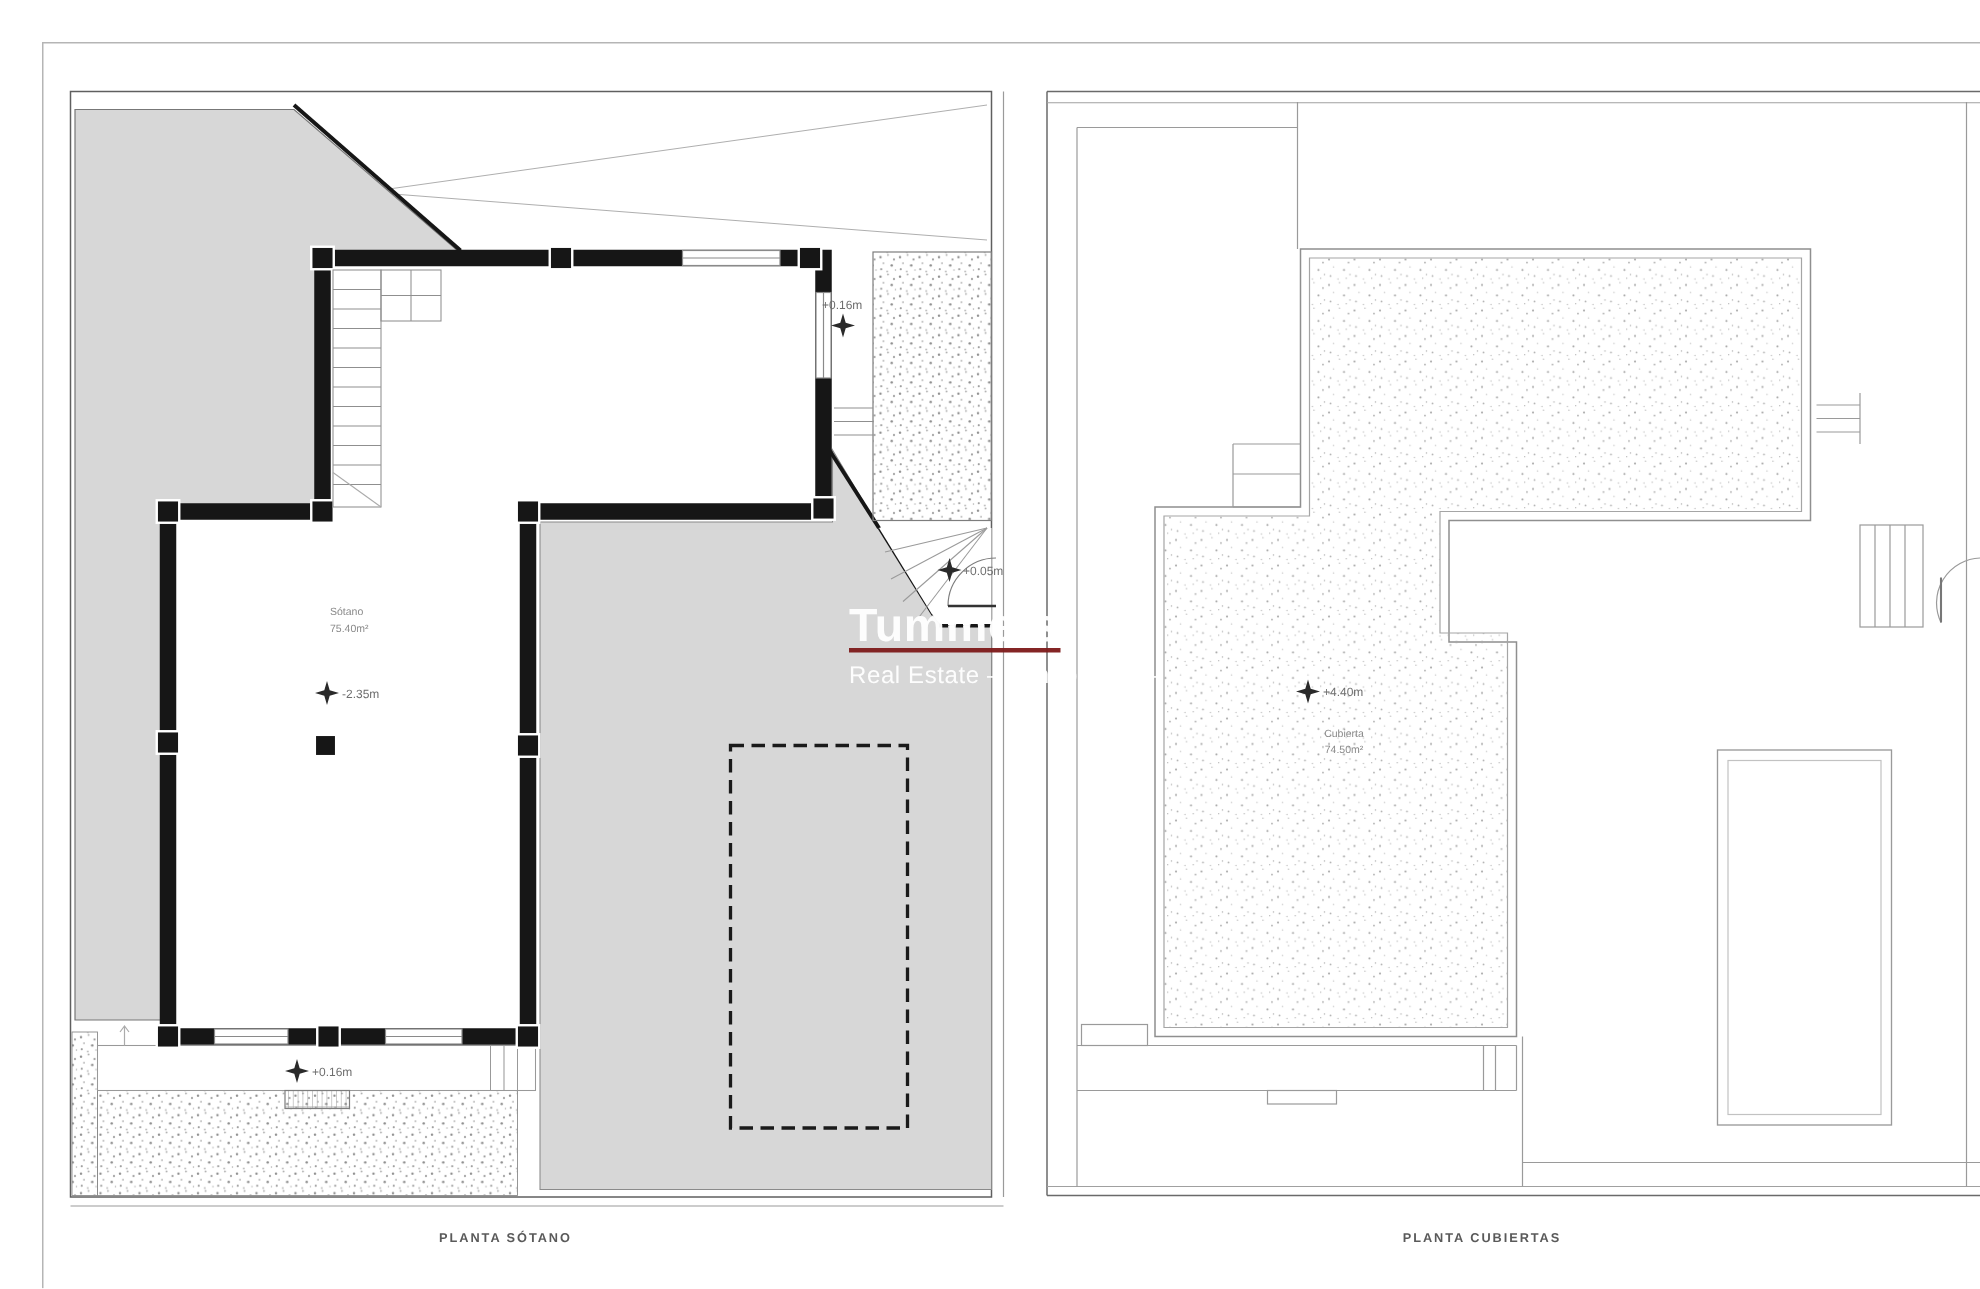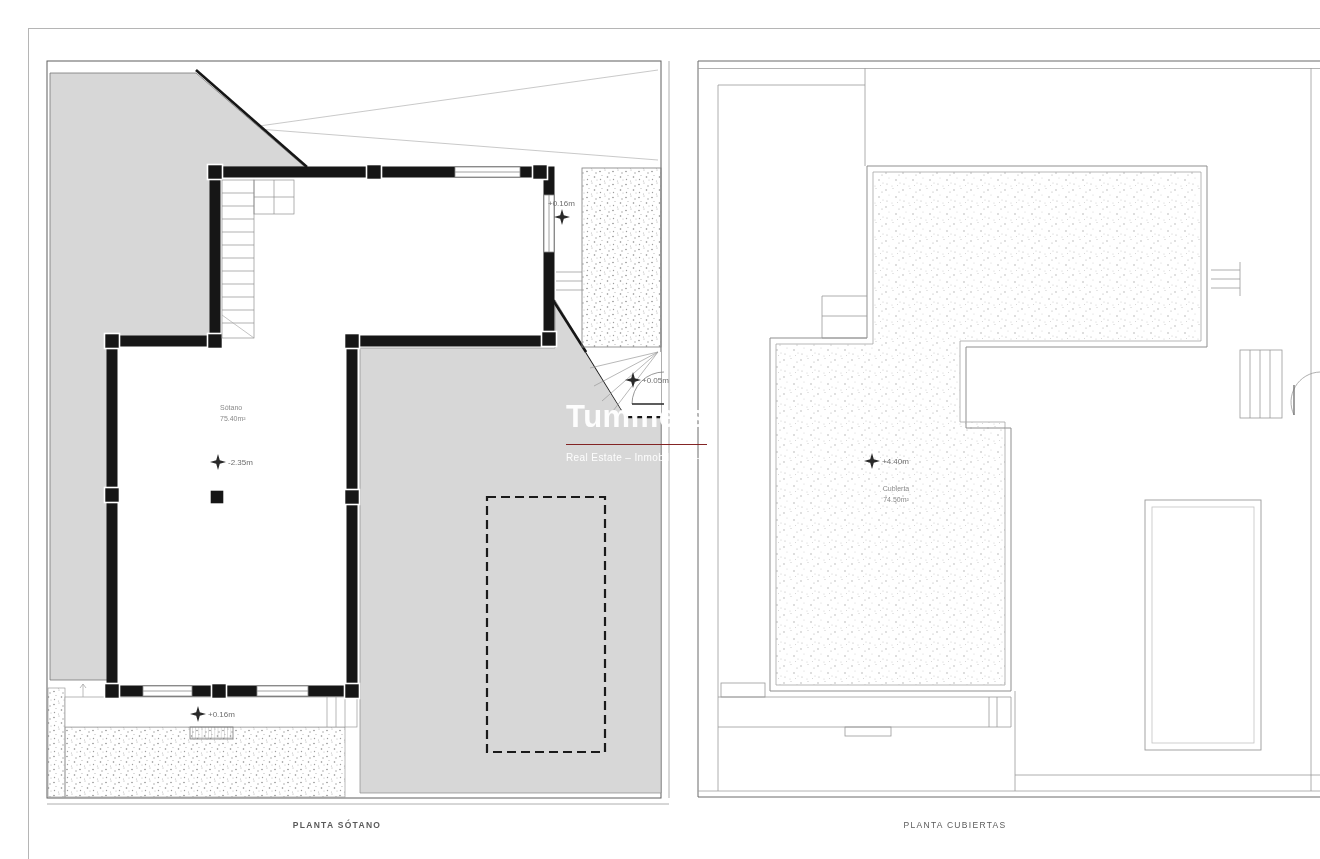--- a/index.html
+++ b/index.html
@@ -17,34 +17,34 @@
   svg{position:absolute;display:block;}
   #svg-left{left:0;top:0;}
   #svg-right{left:0;top:0;}
   .caption{
     position:absolute;top:820px;
     transform:translateX(-50%);
     font-size:8.5px;letter-spacing:1.3px;color:#5a5a5a;
     white-space:nowrap;
   }
   #caption-left{left:337px;font-weight:bold;}
-  #caption-right{left:955px;}
+  #caption-right{left:988px;font-weight:bold;}
   .watermark{
     position:absolute;left:566px;top:401px;
     color:#ffffff;z-index:5;pointer-events:none;
     opacity:0.96;white-space:nowrap;
   }
   .watermark .brand{
     font-size:31px;font-weight:bold;letter-spacing:0.5px;
-    display:inline-block;border-bottom:1px solid #7f1d1d;padding-bottom:12px;
+    display:inline-block;border-bottom:3px solid #7f1d1d;padding-bottom:0;
     line-height:1;
     text-align:right;
   }
   .watermark .tagline{
-    margin-top:7px;font-size:10px;letter-spacing:0.4px;font-weight:normal;
+    margin-top:7px;font-size:16px;letter-spacing:0.4px;font-weight:normal;
   }
   text{font-family:"Liberation Sans", sans-serif;}
   .lvl{font-size:8px;fill:#6e6e6e;}
   .room{font-size:7px;fill:#8a8a8a;}
 </style>
 </head>
 <body>
 
 <div id="sheet">
 

